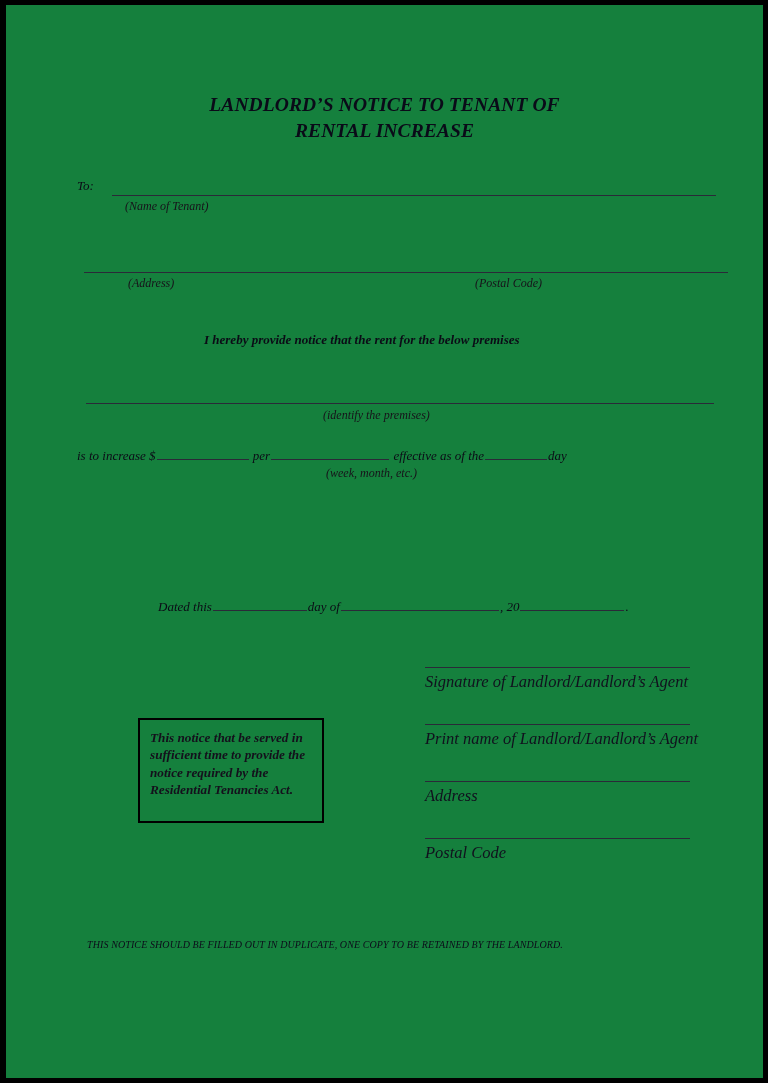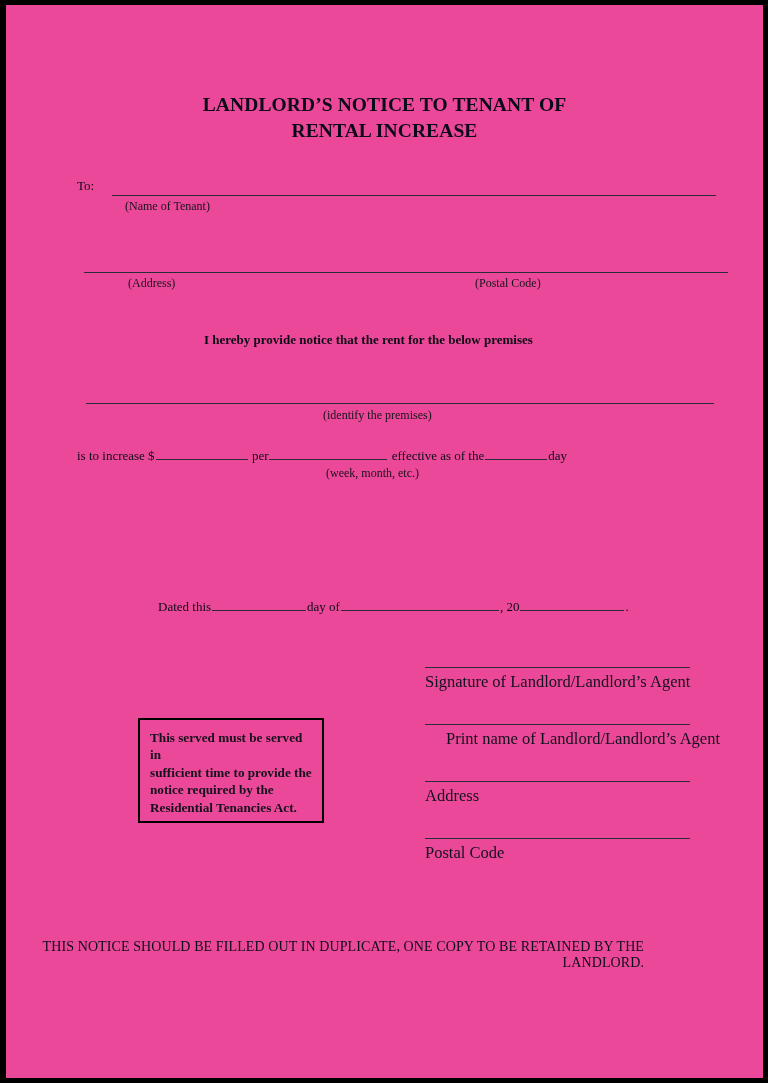--- a/index.html
+++ b/index.html
@@ -16,21 +16,22 @@
     box-sizing: border-box;
     overflow: hidden;
     font-family: "Liberation Serif", "DejaVu Serif", serif;
   }
   .sheet {
     position: absolute;
     left: 6px;
     top: 5px;
     right: 5px;
     bottom: 5px;
-    background: #ec4899;
+    background: #15803d;
+    font-style: italic;
   }
   .doc {
     position: absolute;
     left: 0;
     top: 0;
     width: 757px;
     height: 1073px;
     color: #000000;
   }
 
@@ -110,22 +111,22 @@
     color: #11111e;
     white-space: nowrap;
   }
 
   
   #footer-note {
     position: absolute;
     left: 0;
     width: 638px;
     top: 934px;
-    text-align: right;
-    font-size: 14px;
+    text-align: center;
+    font-size: 10px;
     letter-spacing: 0.1px;
     color: #0c0c1a;
   }
 </style>
 </head>
 <body>
 
 <div class="page">
   <div class="sheet">
     <div class="doc">
@@ -155,30 +156,30 @@
 
 
       <div class="t" style="left:152px; top:593px;">
         <span>Dated this</span><span class="blank" style="width:94px;"></span><span>day of</span><span class="blank" style="width:158px;"></span><span>, 20</span><span class="blank" style="width:104px;"></span><span>.</span>
       </div>
 
       <div class="rule" style="left:419px; top:662px; width:265px;"></div>
       <div class="sig-label" style="top:667px;">Signature of Landlord/Landlord’s Agent</div>
 
       <div class="rule" style="left:419px; top:719px; width:265px;"></div>
-      <div class="sig-label" style="top:724px;margin-left:21px;">Print name of Landlord/Landlord’s Agent</div>
+      <div class="sig-label" style="top:724px;">Print name of Landlord/Landlord’s Agent</div>
 
       <div class="rule" style="left:419px; top:776px; width:265px;"></div>
       <div class="sig-label" style="top:781px;">Address</div>
 
       <div class="rule" style="left:419px; top:833px; width:265px;"></div>
       <div class="sig-label" style="top:838px;">Postal Code</div>
 
       <div class="notice-box">
-        <p>This served must be served in</p>
+        <p>This notice that be served in</p>
         <p>sufficient time to provide the</p>
         <p>notice required by the</p>
         <p>Residential Tenancies Act.</p>
       </div>
 
       <div id="footer-note">THIS NOTICE SHOULD BE FILLED OUT IN DUPLICATE, ONE COPY TO BE RETAINED BY THE LANDLORD.</div>
 
     </div>
   </div>
 </div>

